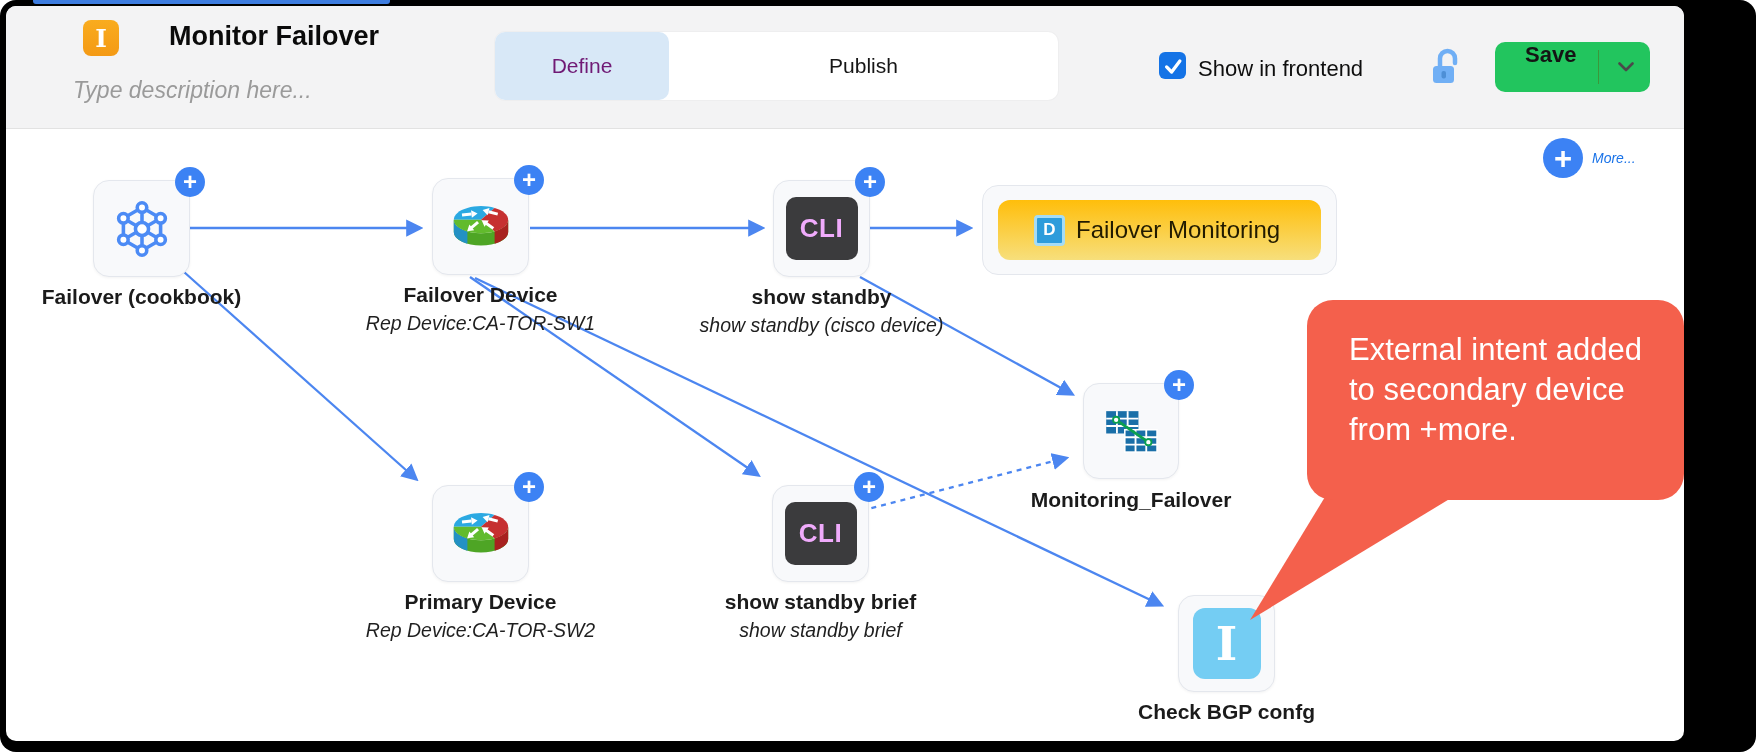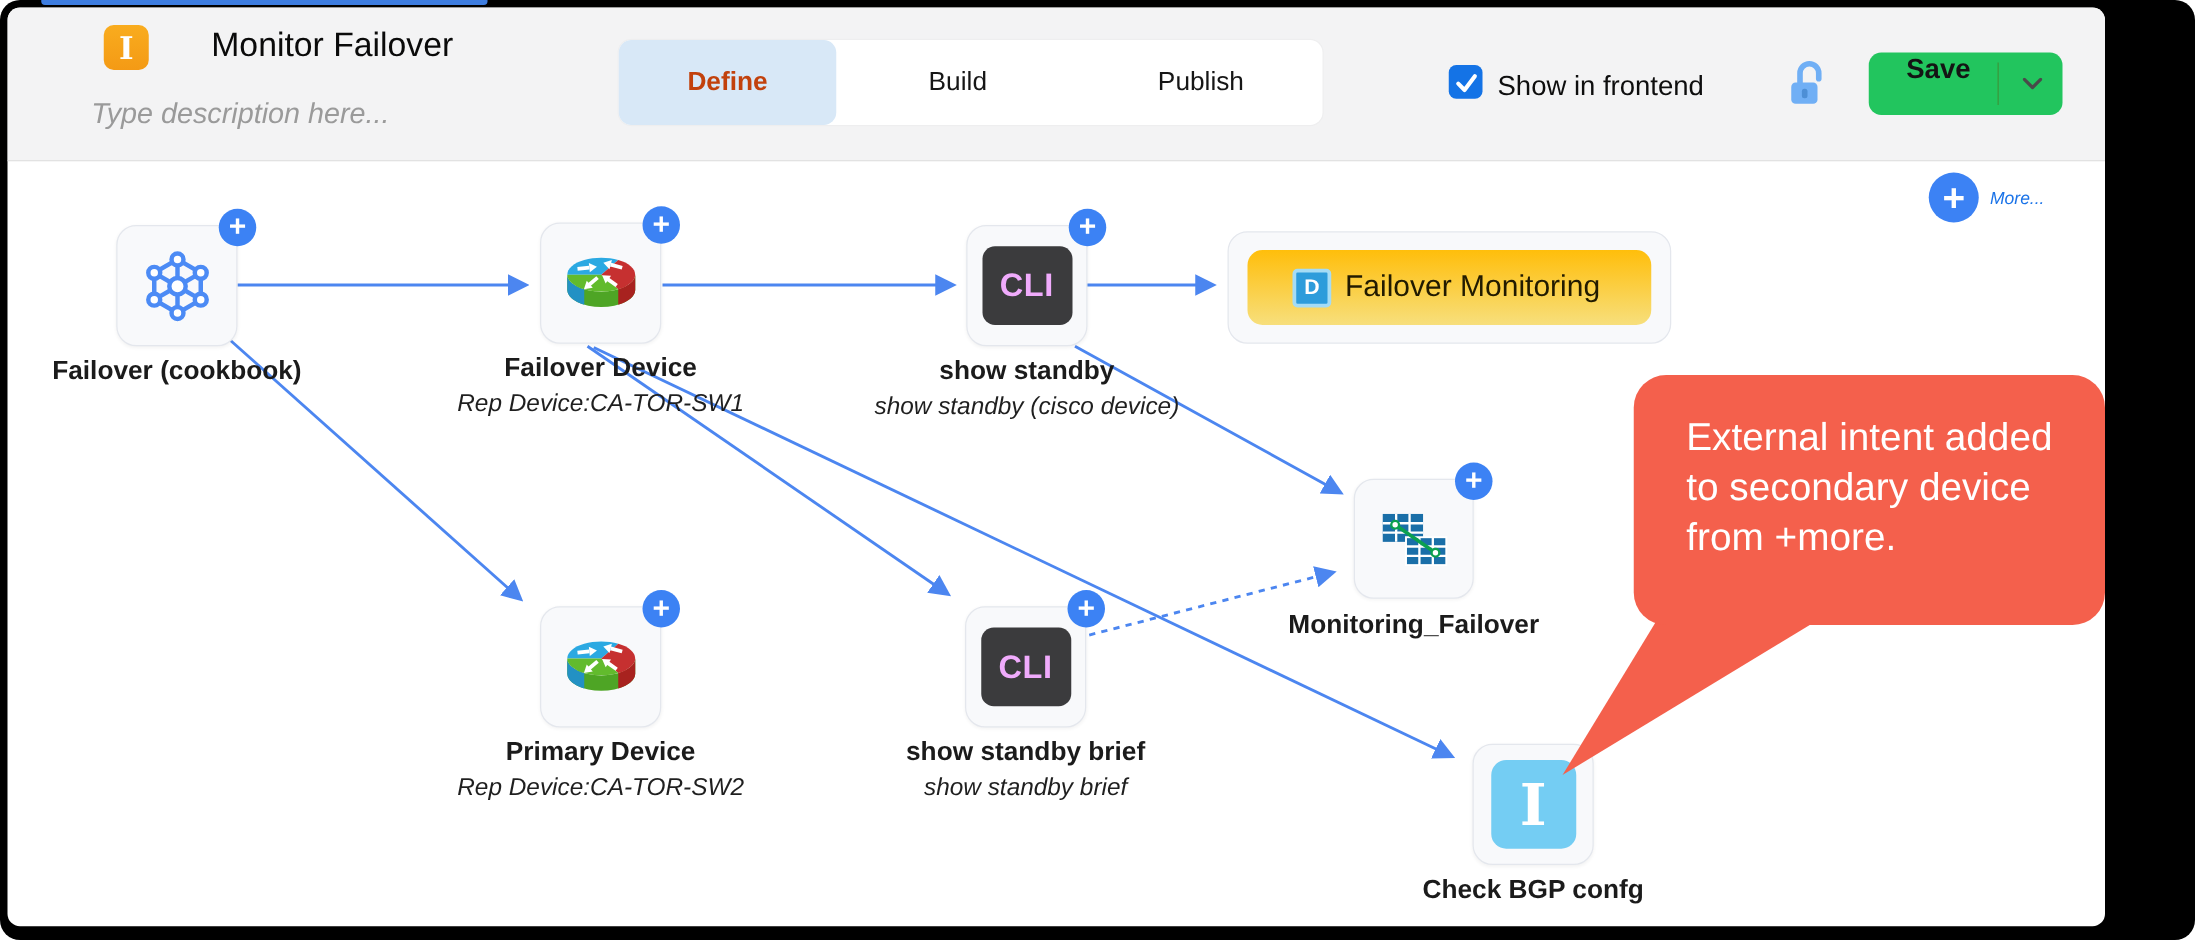--- a/index.html
+++ b/index.html
@@ -6,28 +6,28 @@
   .frame{position:relative;width:1756px;height:752px;background:#000;border-radius:16px;overflow:hidden;
          font-family:"Liberation Sans","DejaVu Sans",sans-serif;-webkit-font-smoothing:antialiased;}
   .top-accent{position:absolute;left:33px;top:0;width:357px;height:4px;background:#3E7DE0;border-radius:0 0 3px 3px;z-index:60;}
   .app{position:absolute;left:6px;top:6px;width:1678px;height:735px;background:#fff;border-radius:10px;overflow:hidden;}
 
   
   .header{position:absolute;left:0;top:0;width:100%;height:122px;background:#F3F3F4;border-bottom:1px solid #E2E2E2;z-index:20;}
   .intent-badge{position:absolute;left:77px;top:14px;width:36px;height:36px;border-radius:8px;
                 background:linear-gradient(180deg,#F9AC1E,#F49A15);color:#fff;font-family:"DejaVu Serif",serif;
                 font-weight:700;font-size:25px;display:flex;align-items:center;justify-content:center;}
-  .page-title{position:absolute;left:163px;top:15px;font-size:27px;font-weight:400;color:#0A0A0A;}
+  .page-title{position:absolute;left:163px;top:15px;font-size:27px;font-weight:700;color:#0A0A0A;}
   .desc-input{position:absolute;left:65px;top:70px;width:330px;border:none;background:transparent;outline:none;
               font-family:"Liberation Sans",sans-serif;font-style:italic;font-size:23px;color:#555;}
   .desc-input::placeholder{color:#9A9A9A;}
   .tabbar{position:absolute;left:489px;top:26px;width:563px;height:68px;background:#fff;border-radius:10px;
           display:flex;align-items:stretch;box-shadow:0 0 0 1px rgba(0,0,0,0.02);}
   .tab{display:flex;align-items:center;justify-content:center;font-size:21px;color:#161616;cursor:pointer;}
-  .tab.active{width:174px;background:#D8E8F7;border-radius:10px;color:#c2410c;font-weight:700;}
+  .tab.active{width:174px;background:#D8E8F7;border-radius:10px;color:#701a75;font-weight:400;}
   .tab.plain{flex:1;}
   .cb{position:absolute;left:1153px;top:46px;width:27px;height:27px;border-radius:6px;background:#1473E6;
       display:flex;align-items:center;justify-content:center;}
   .cb-label{position:absolute;left:1192px;top:50px;font-size:22px;color:#0E0E0E;}
   .lock{position:absolute;left:1420px;top:42px;width:38px;height:40px;}
   .save-btn{position:absolute;left:1489px;top:36px;width:155px;height:50px;background:#22c55e;border-radius:10px;
             display:flex;cursor:pointer;}
   .save-label{margin-left:30px;font-size:22px;font-weight:700;color:#141414;}
   .save-div{position:absolute;left:103px;top:8px;width:1px;height:34px;background:rgba(100,78,0,.38);}
   .save-caret{position:absolute;left:116px;top:14px;width:30px;height:22px;display:flex;align-items:center;justify-content:center;}
@@ -71,21 +71,20 @@
 
   <div class="app">
 
     <div class="header">
       <div class="intent-badge">I</div>
       <div class="page-title">Monitor Failover</div>
       <input class="desc-input" placeholder="Type description here..." style="">
 
       <div class="tabbar">
         <div class="tab active">Define</div>
-        <div class="tab plain">Build</div>
         <div class="tab plain">Publish</div>
       </div>
 
       <div class="cb">
         <svg width="22" height="22" viewBox="0 0 24 24">
           <polyline points="5,13 10.5,18.5 19.5,6.5" fill="none" stroke="#fff" stroke-width="3.6" stroke-linecap="round" stroke-linejoin="round"></polyline>
         </svg>
       </div>
       <div class="cb-label">Show in frontend</div>
 

